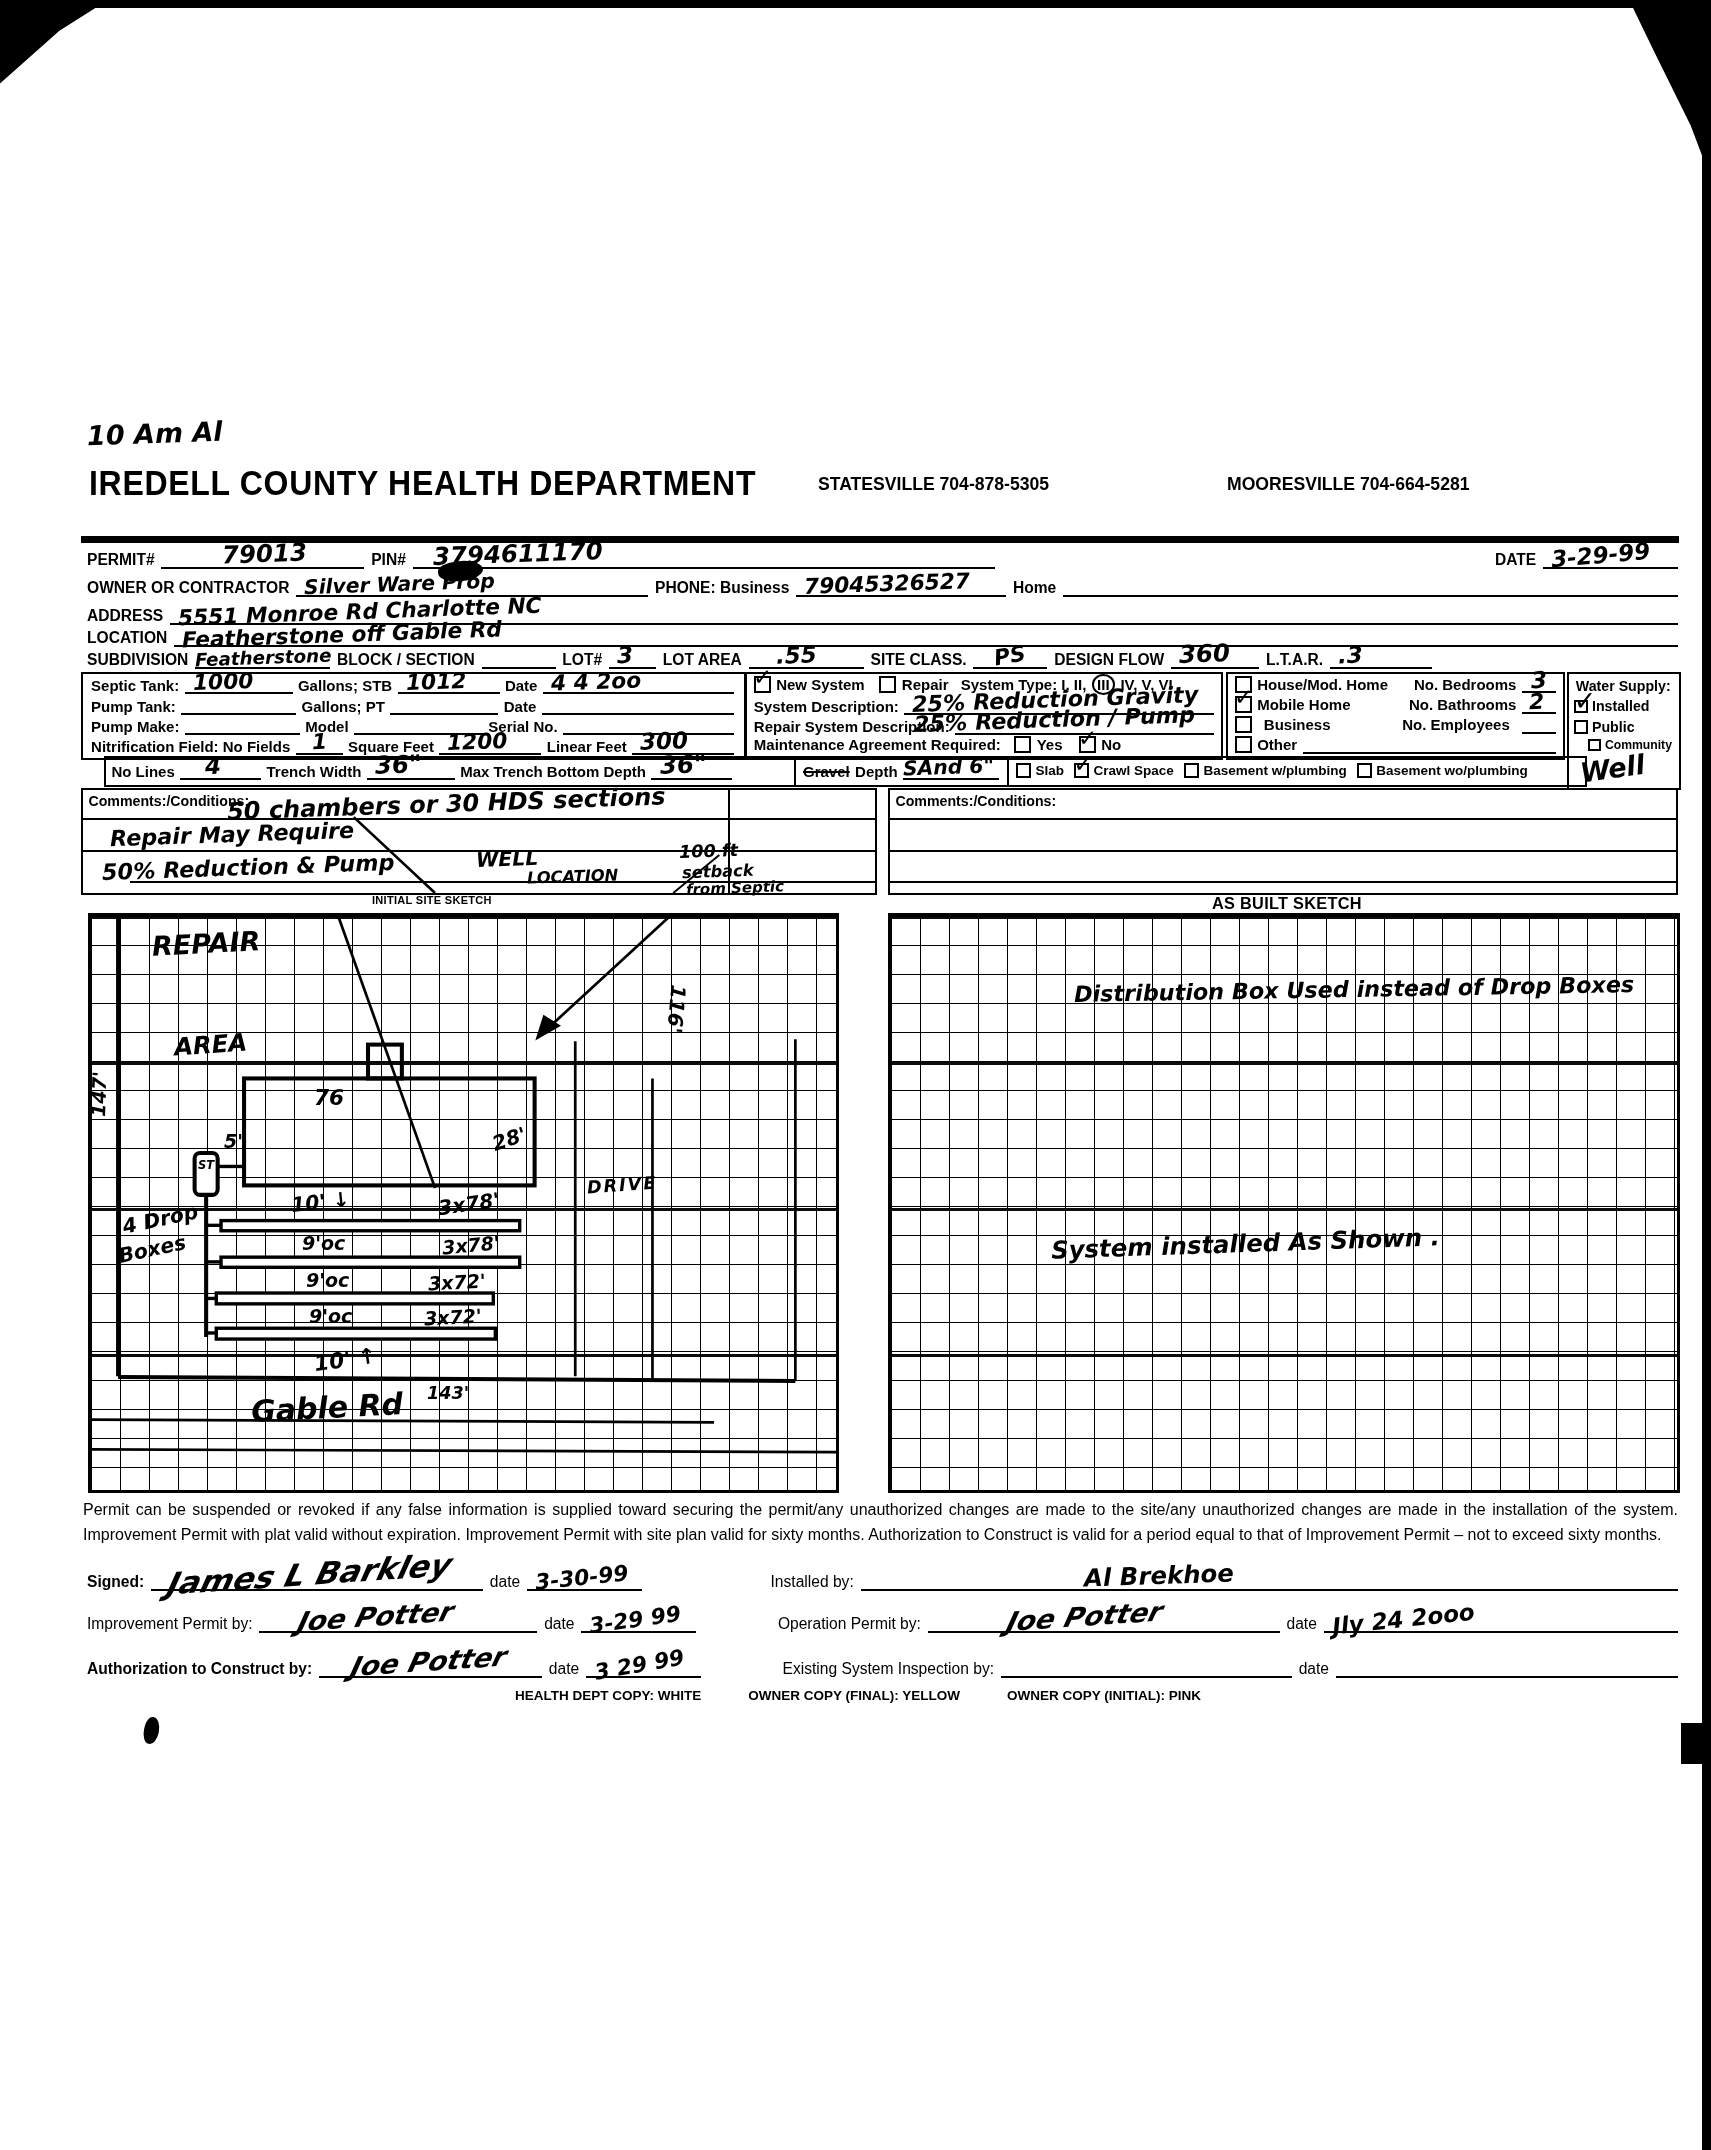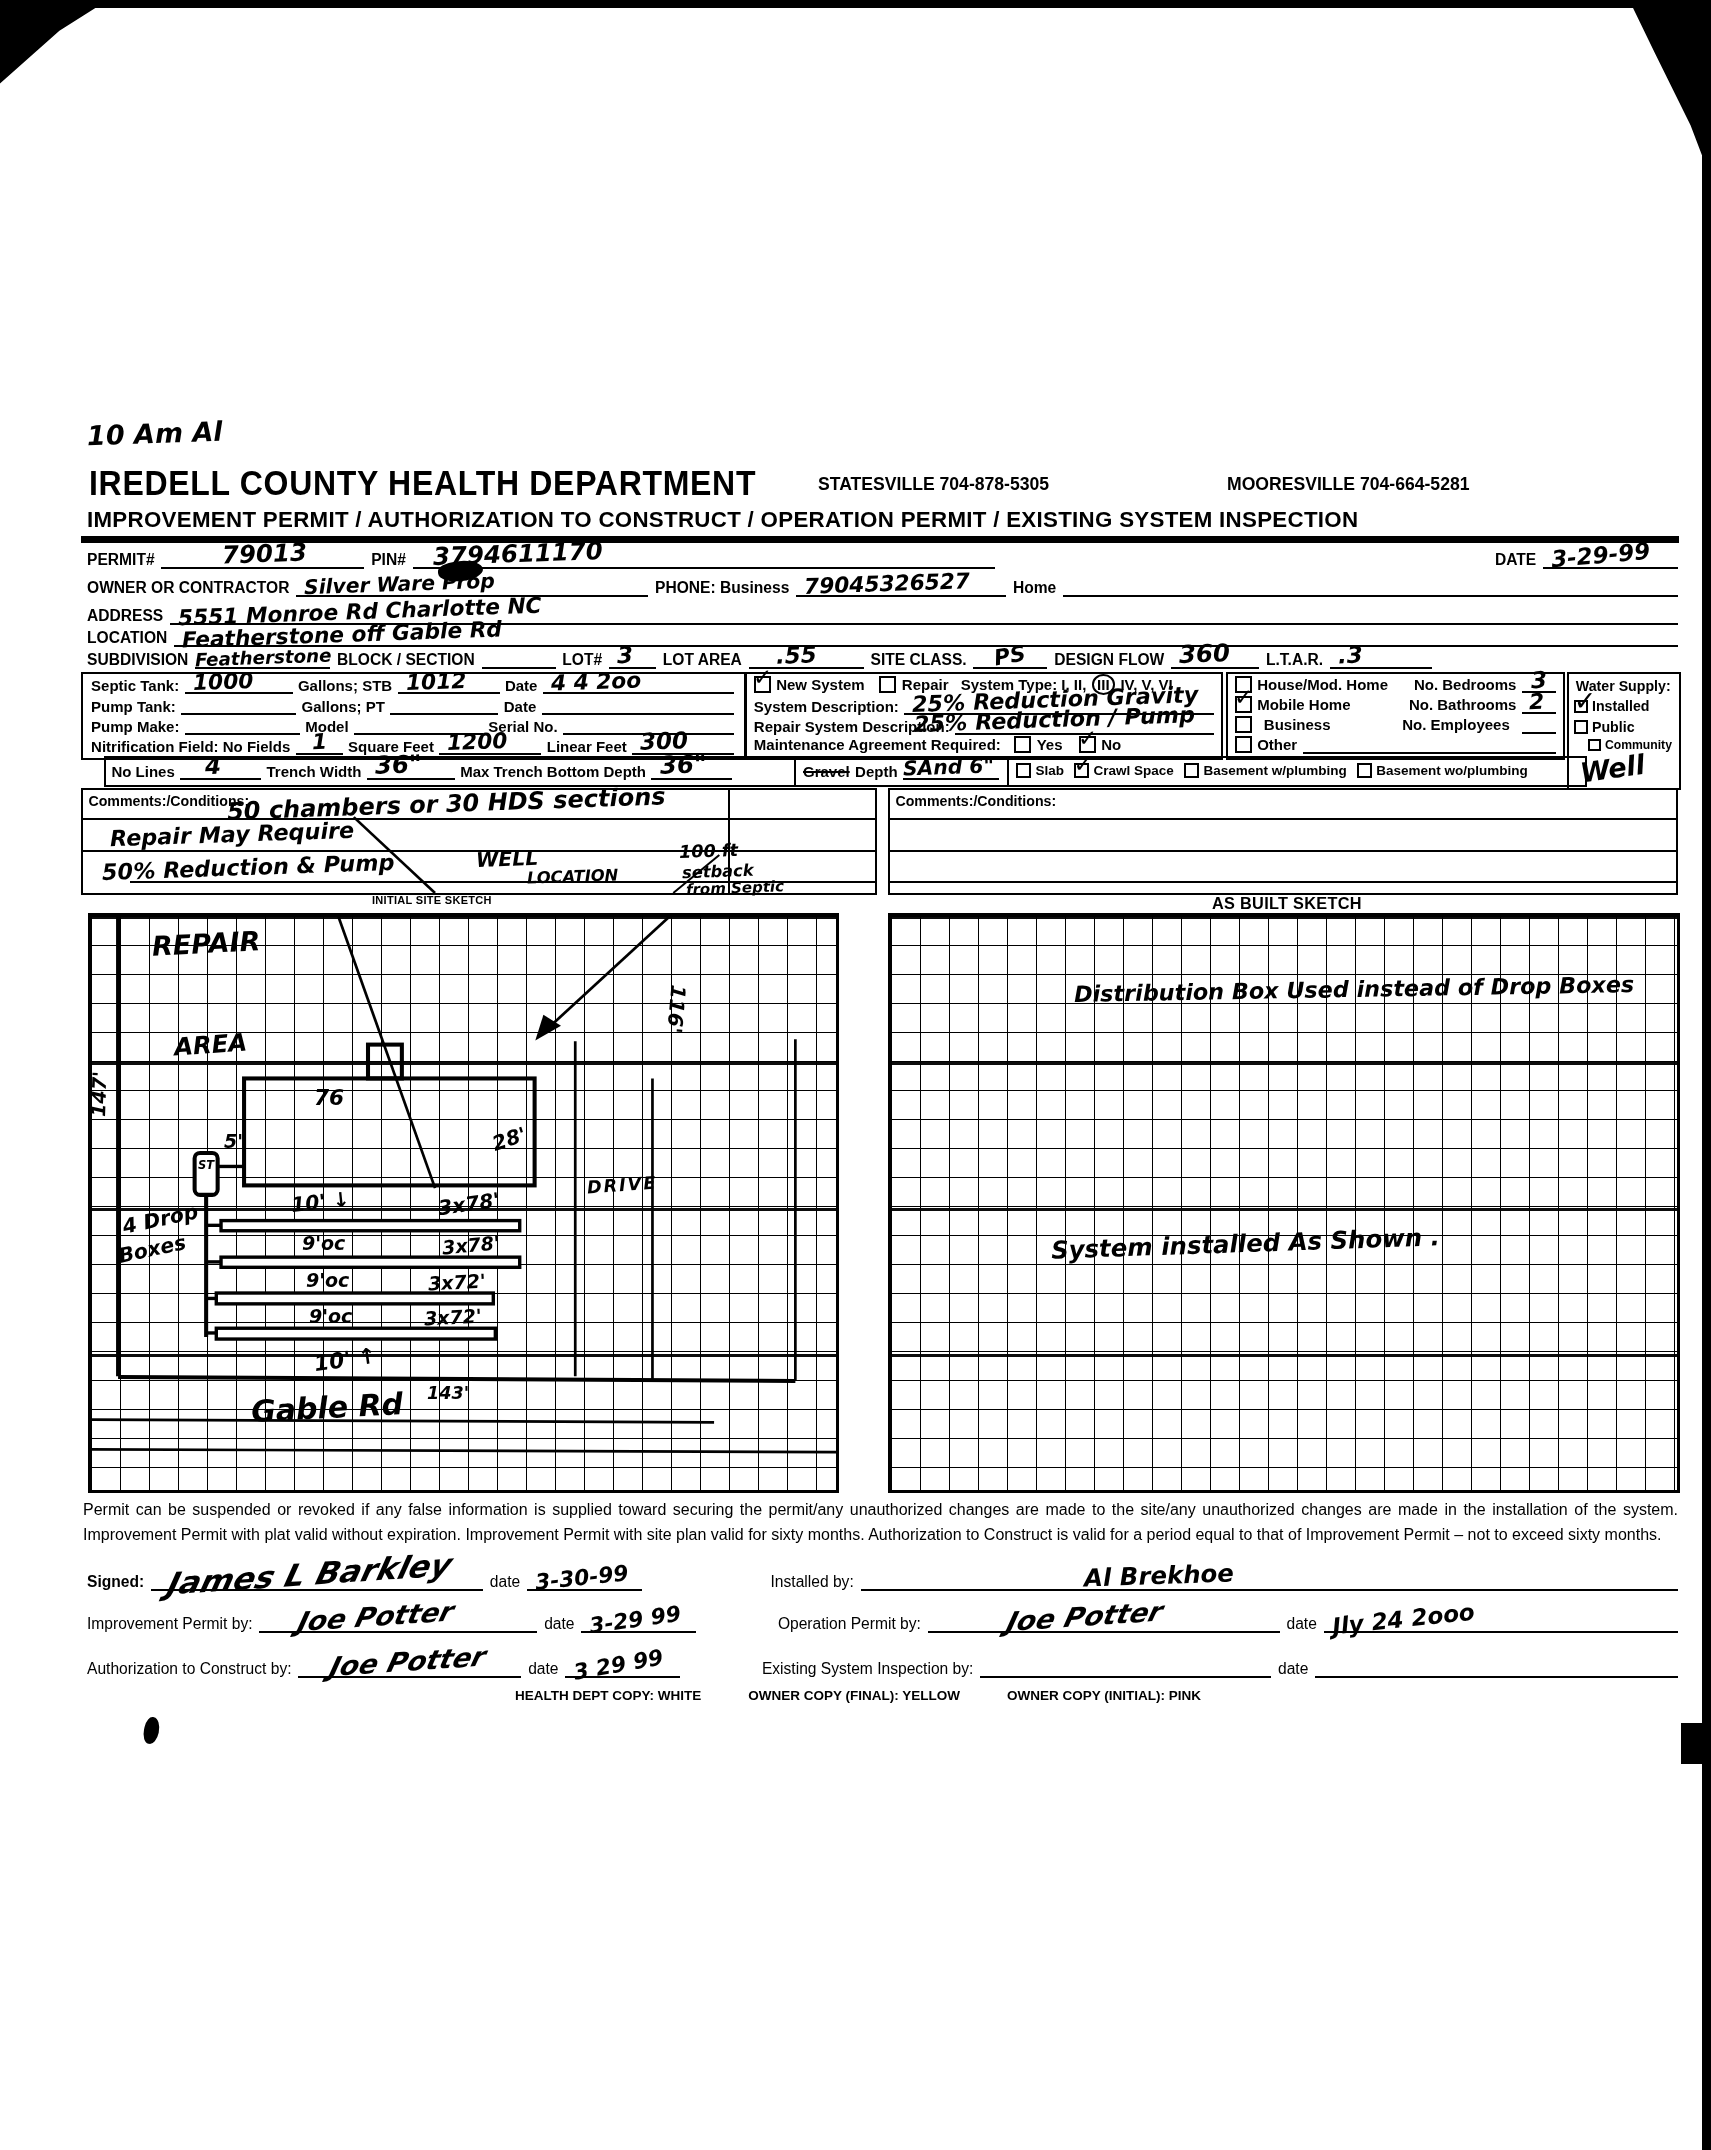--- a/index.html
+++ b/index.html
@@ -48,21 +48,20 @@
   <div class="abs" style="left:1618px;top:0;width:93px;height:179px;background:#000;clip-path:polygon(12% 0,100% 0,100% 100%,78% 70%,40% 30%);"></div>
   <div class="abs" style="left:1702px;top:0;width:9.5px;height:2151px;background:#000;"></div>
   <div class="abs" style="left:1681px;top:1723px;width:31px;height:41px;background:#000;"></div>
   <div class="blot" style="left:144px;top:1717px;width:15px;height:27px;transform:rotate(12deg);"></div>
 
   <div class="abs hw" style="left:87px;top:418px;font-size:27px;">10 Am  Al</div>
 
   <div class="abs" style="left:89px;top:465px;font-size:32px;font-weight:700;letter-spacing:0.7px;transform:scaleY(1.08);">IREDELL COUNTY HEALTH DEPARTMENT</div>
   <div class="abs" style="left:818px;top:474px;font-size:17.6px;font-weight:700;">STATESVILLE 704-878-5305</div>
   <div class="abs" style="left:1227px;top:474px;font-size:17.6px;font-weight:700;">MOORESVILLE 704-664-5281</div>
-  <div class="abs" style="left:87px;top:507px;font-size:22.3px;font-weight:700;letter-spacing:0.3px;white-space:nowrap;">IMPROVEMENT PERMIT / AUTHORIZATION TO CONSTRUCT / OPERATION PERMIT / EXISTING SYSTEM INSPECTION</div>
   <div class="abs" style="left:81px;top:536px;width:1598px;height:6.8px;background:#000;"></div>
 
   <div class="row" style="left:87px;top:542px;width:1591px;height:27px;">
     <span class="lbl">PERMIT#</span>
     <span class="u" style="width:203px;">
         <span class="hw" style="font-size:24.4px;left:61px;">79013</span>
       </span>
     <span class="lbl">PIN#</span>
     <span class="u" style="width:582px;">
         <span class="hw" style="font-size:24.4px;left:20.3px;">3794611170</span>
@@ -422,21 +421,21 @@
     <span class="u" style="width:352px;height:31px;">
         <span class="sig" style="position:absolute;bottom:-1.4px;left:81px;font-size:27px;">Joe Potter</span>
       </span>
     <span class="lbl" style="font-weight:400;">date</span>
     <span class="u" style="flex:1;">
         <span class="hw" style="font-size:23px;transform:rotate(-6deg);">Jly 24 2ooo</span>
       </span>
   </div>
 
   <div class="row" style="left:87px;top:1643px;width:1591px;height:35px;">
-    <span class="lbl" style="font-weight:400;">Authorization to Construct by:</span>
+    <span class="lbl" style="font-weight:700;">Authorization to Construct by:</span>
     <span class="u" style="width:223px;height:31px;">
         <span class="sig" style="position:absolute;bottom:-1.4px;left:34px;font-size:27px;">Joe Potter</span>
       </span>
     <span class="lbl" style="font-weight:400;">date</span>
     <span class="u" style="width:115px;">
         <span class="hw" style="font-size:21.7px;transform:rotate(-10deg);">3 29 99</span>
       </span>
     <span style="width:68px;"></span>
     <span class="lbl" style="font-weight:400;">Existing System Inspection by:</span>
     <span class="u" style="width:291px;"></span>

